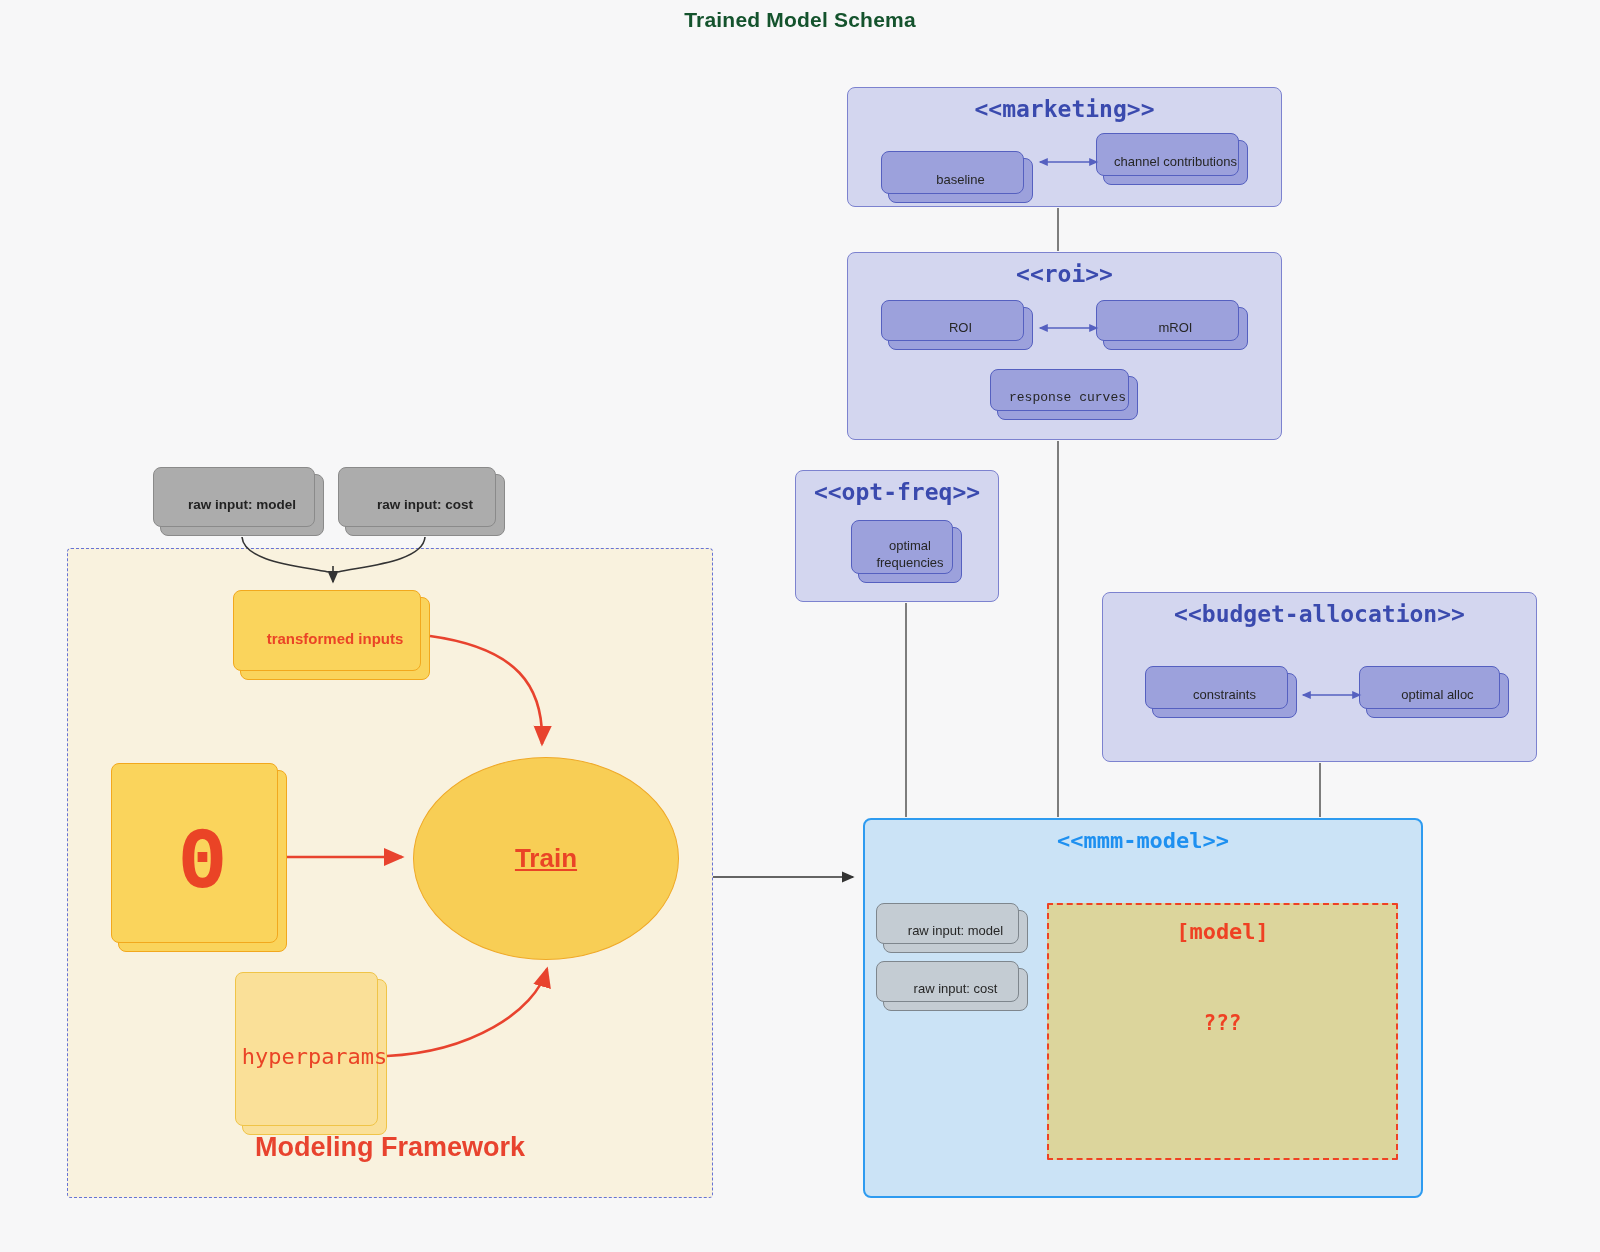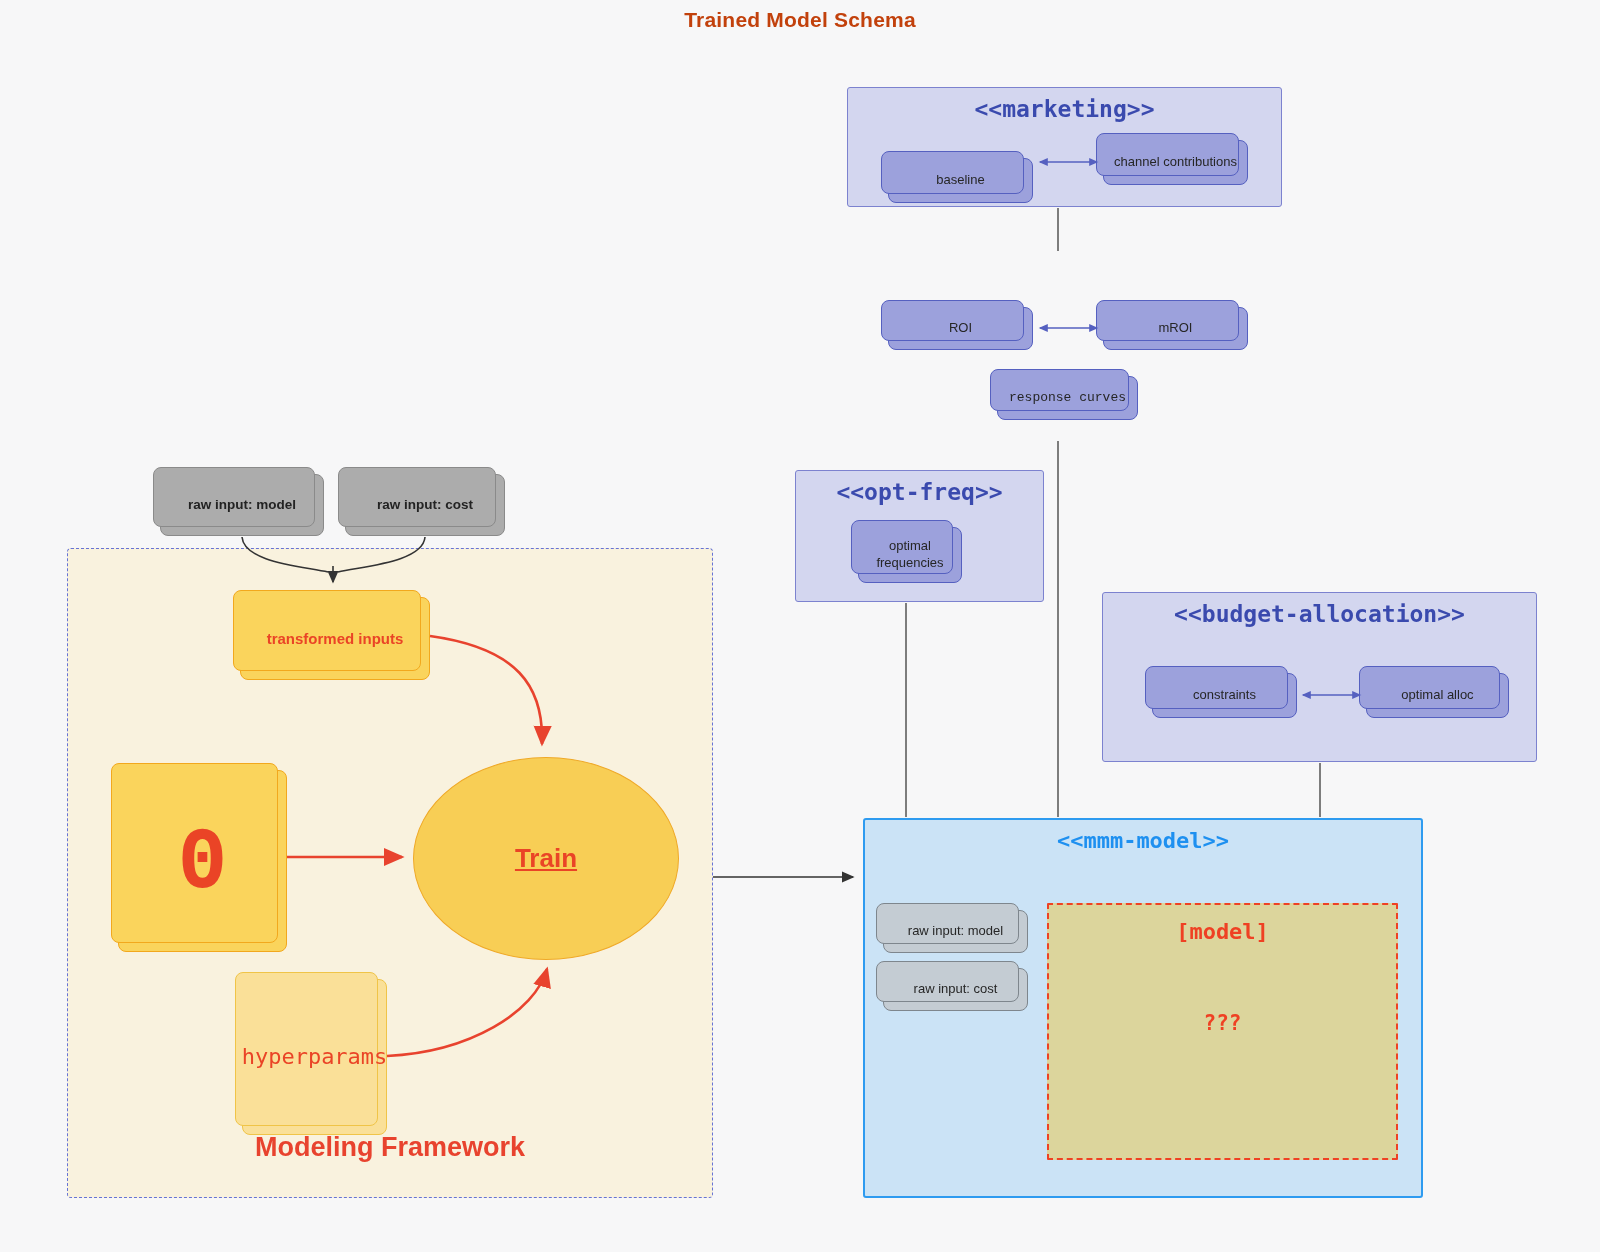--- a/index.html
+++ b/index.html
@@ -2,24 +2,24 @@
 <html><head>
 <meta charset="utf-8">
 <style>
   html,body{margin:0;padding:0;}
   body{background:#F7F7F8;font-family:"Liberation Sans",sans-serif;}
   #canvas{position:relative;width:1600px;height:1252px;background:#F7F7F8;overflow:hidden;}
 
   .abs{position:absolute;}
 
   
-  .page-title{left:0;right:0;top:8px;text-align:center;font-size:21px;font-weight:bold;color:#c2410c;letter-spacing:.2px;}
+  .page-title{left:0;right:0;top:8px;text-align:center;font-size:21px;font-weight:bold;color:#14532d;letter-spacing:.2px;}
 
   
-  .group{position:absolute;border-radius:3px;isolation:isolate;box-sizing:border-box;}
+  .group{position:absolute;border-radius:8px;isolation:isolate;box-sizing:border-box;}
   .g-purple{background:#D3D6EF;border:1.5px solid #7C82CF;}
   .g-blue{background:#CBE3F6;border:2px solid #2E9BF0;}
   .g-framework{background:#F9F2DE;border:1.7px dashed #6673D6;border-radius:4px;}
   .gtitle{font-family:"DejaVu Sans Mono",monospace;font-weight:bold;text-align:center;color:#3A4AAE;font-size:23px;padding-top:8px;}
   .gtitle-blue{color:#1E90F0;font-size:22px;}
 
   
   .stack{position:absolute;z-index:0;box-sizing:border-box;display:flex;align-items:center;justify-content:center;
          text-align:center;border-radius:8px;background:var(--fill);border:var(--bw,1.4px) solid var(--stroke);
          font-size:13px;color:#262626;line-height:1.3;padding:2px 6px;}
@@ -52,22 +52,25 @@
 <body>
 
 <div id="canvas">
 
   <div class="abs page-title">Trained Model Schema</div>
 
   <div class="group g-purple" style="left:847px;top:87px;width:435px;height:120px;">
     <div class="gtitle">&lt;&lt;marketing&gt;&gt;</div>
   </div>
 
+  <div class="group g-purple" style="left:847px;top:252px;width:435px;height:188px;">
+    <div class="gtitle">&lt;&lt;roi&gt;&gt;</div>
+  </div>
 
-  <div class="group g-purple" style="left:795px;top:470px;width:249px;height:132px;">
+  <div class="group g-purple" style="left:795px;top:470px;width:204px;height:132px;">
     <div class="gtitle">&lt;&lt;opt-freq&gt;&gt;</div>
   </div>
 
   <div class="group g-purple" style="left:1102px;top:592px;width:435px;height:170px;">
     <div class="gtitle">&lt;&lt;budget-allocation&gt;&gt;</div>
   </div>
 
   <div class="group g-blue" style="left:863px;top:818px;width:560px;height:380px;">
     <div class="gtitle gtitle-blue">&lt;&lt;mmm-model&gt;&gt;</div>
   </div>

